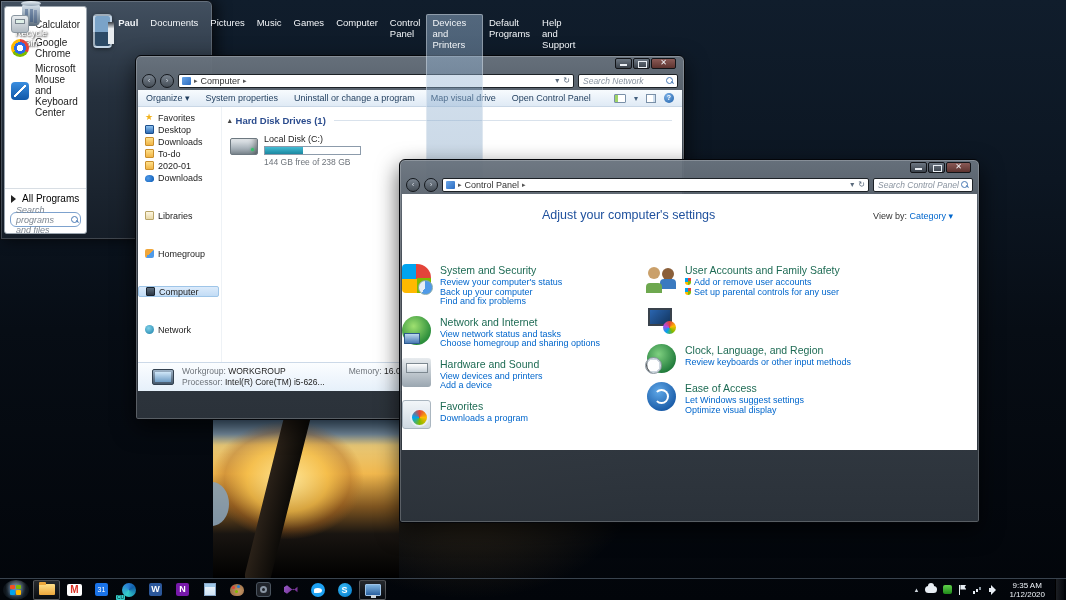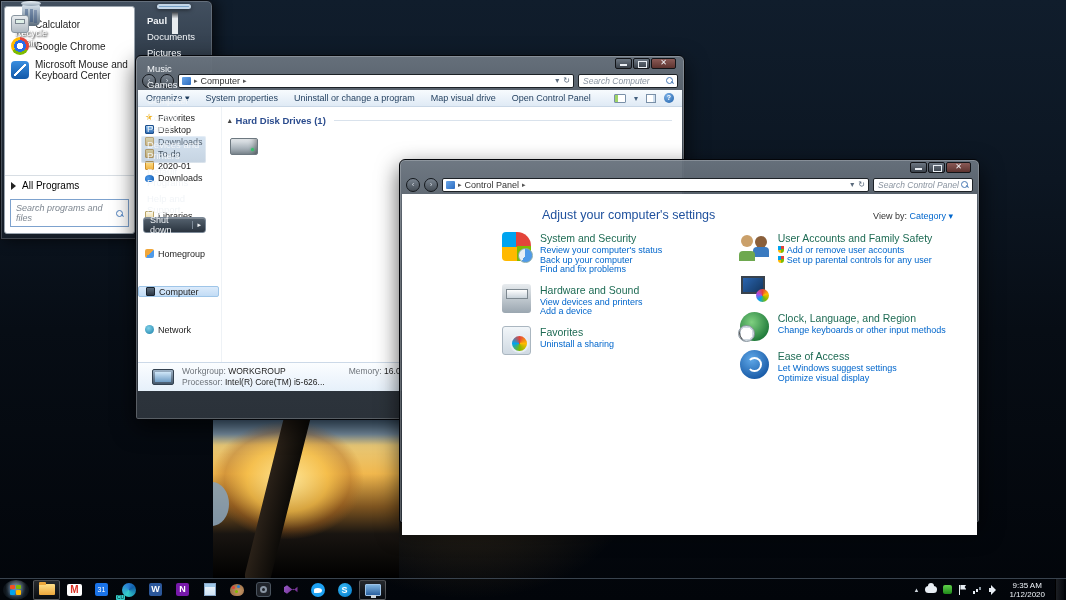--- a/index.html
+++ b/index.html
@@ -106,26 +106,26 @@
   .dp-icon { width:22px; height:16px; border-radius:2px; background:linear-gradient(180deg,#9fb4c8,#45586c);
     border:1px solid #33414f; position:relative; }
   .dp-icon:after { content:""; position:absolute; inset:2px; background:linear-gradient(180deg,#cfe6f8,#6f9cc4); }
   .dp-cols { display:flex; gap:24px; }
   .dp-line { line-height:11px; }
   .dp-label { color:#6d737a; }
   .dp-val { color:#1c1c1c; }
 
   
   #cpanel { left:399px; top:159px; width:581px; height:364px; }
-  #cpanel .client { margin:0 2px; height:341px; background:#fff; overflow:hidden; }
+  #cpanel .client { margin:0 2px; height:256px; background:#fff; overflow:hidden; }
   .cp-head { display:flex; align-items:baseline; padding:14px 24px 10px 140px; }
   .cp-title { font-size:12.5px; color:#1d4f9c; }
   .viewby { margin-left:auto; font-size:9px; color:#333; }
   .viewby a { color:#0066cc; text-decoration:none; }
-  .cp-grid { display:flex; padding-left:100px; gap:10px; }
+  .cp-grid { display:flex; gap:10px;margin-top:32px; }
   .cp-col { width:235px; display:flex; flex-direction:column; gap:9px; }
   .cp-col.right { width:245px; }
   .cat { display:flex; gap:9px; }
   .cat-icon { width:29px; height:29px; flex:0 0 29px; border-radius:3px; position:relative; }
   .cat-text { font-size:9px; }
   .cat-title { font-size:10.5px; color:#1e6b54; text-decoration:none; display:block; margin-bottom:2px; }
   .cat-link { display:block; color:#0066cc; text-decoration:none; line-height:9.5px; padding:0; }
   .cat-link.shield:before { content:""; display:inline-block; width:6px; height:7px; margin-right:3px;
     background:conic-gradient(#e3443a 0 25%, #7fba00 0 50%, #ffb900 0 75%, #00a4ef 0); border-radius:0 0 3px 3px; }
   .ci-syssec { background:conic-gradient(from 0deg,#e3443a 0 25%,#7fba00 0 50%,#ffb900 0 75%,#00a4ef 0); border-radius:4px 14px 4px 4px; }
@@ -172,23 +172,23 @@
     box-shadow:0 7px 0 -4px #6a7680, 0 10px 0 -4px #6a7680; }
   .pi-chrome { border-radius:50%;
     background:radial-gradient(circle at 50% 50%, #fff 0 3px, #2a6be8 3px 6px, transparent 6px),
       conic-gradient(#e3443a 0 33%, #7fba00 0 66%, #ffb900 0); }
   .pi-mouse { background:linear-gradient(180deg,#3a8ee0,#1158a8); border-radius:4px; }
   .pi-mouse:after { content:""; position:absolute; left:3px; top:3px; width:12px; height:12px;
     background:linear-gradient(135deg,transparent 42%,#fff 42% 58%,transparent 58%); }
   .pi-wau { background:conic-gradient(#e3443a 0 25%,#7fba00 0 50%,#ffb900 0 75%,#00a4ef 0); border-radius:3px; }
   .sm-allprog { display:flex; align-items:center; gap:6px; padding:4px 6px; border-top:1px solid #d8dee4; font-size:10px; }
   .ap-arrow { width:0; height:0; border-left:5px solid #222; border-top:4px solid transparent; border-bottom:4px solid transparent; }
-  .sm-search { margin:4px 5px 2px; height:28px; background:#fff; border:1px solid #7da2ce; border-radius:0;
+  .sm-search { margin:4px 5px 2px; height:15px; background:#fff; border:1px solid #7da2ce; border-radius:6px;
     display:flex; align-items:center; padding:0 5px; font-size:9px; font-style:italic; color:#7d8690; }
-  .sm-right { flex:1; padding:3px 6px 6px; display:flex; flex-direction:column; color:#f2f5f8; position:relative; }
+  .sm-right { flex:1; padding:13px 6px 6px; display:flex; flex-direction:row; color:#f2f5f8; position:relative; }
   .avatar { width:34px; height:34px; margin:0 auto 4px; border-radius:4px; border:2px solid rgba(255,255,255,.55);
     background:linear-gradient(180deg,#7aa3c8 55%,#2c4a66 55%); position:relative; box-shadow:0 1px 4px rgba(0,0,0,.5); }
   .avatar:after { content:""; position:absolute; left:13px; top:6px; width:6px; height:22px;
     background:linear-gradient(180deg,#3a3f46,#e8ecef 30%); }
   .sm-ritem { font-size:9.5px; padding:2.5px 6px; border-radius:2px; }
   .sm-ritem.bold { font-weight:bold; }
   .sm-ritem.hl { background:linear-gradient(180deg, rgba(165,195,225,.45), rgba(90,130,170,.35));
     box-shadow:0 0 0 1px rgba(255,255,255,.35) inset; }
   .sm-gap { height:5px; }
   .shutdown-row { margin-top:auto; display:flex; justify-content:flex-start; padding-left:2px; }
@@ -278,21 +278,21 @@
         <span class="addr-icon"></span>
         <span class="crumb-arrow">▸</span>
         <span>Computer</span>
         <span class="crumb-arrow">▸</span>
         <span class="addr-tools">
           <span>▾</span>
           <span>↻</span>
         </span>
       </div>
       <div class="searchbox">
-        <span>Search Computer</span>
+        <span>Search Network</span>
         <span class="mag"></span>
       </div>
     </div>
     <div class="client">
       <div class="cmdbar">
         <span><span>Organize</span> ▾</span>
         <span>System properties</span>
         <span>Uninstall or change a program</span>
         <span>Map visual drive</span>
         <span>Open Control Panel</span>
@@ -347,20 +347,27 @@
             </div>
         </div>
         <div class="exp-main">
           <div class="group-hdr">
             <span class="tri">▴</span>
             <span>Hard Disk Drives (1)</span>
             <span class="rule"></span>
           </div>
           <div class="drive-row">
             <div class="drive-ic"></div>
+            <div class="drive-info">
+              <div>Local Disk (C:)</div>
+              <div class="cap-bar">
+                <div class="cap-fill" style="width:40%"></div>
+              </div>
+              <div class="free-text">144 GB free of 238 GB</div>
+            </div>
           </div>
         </div>
       </div>
       <div class="details-pane">
         <div class="dp-icon"></div>
         <div class="dp-cols">
           <div>
             <div class="dp-line"><span class="dp-label">Workgroup:</span>
               <span class="dp-val">WORKGROUP</span></div>
             <div class="dp-line"><span class="dp-label">Processor:</span>
@@ -414,32 +421,40 @@
           <div class="cat">
             <div class="cat-icon ci-syssec"></div>
             <div class="cat-text">
               <a class="cat-title" href="#">System and Security</a>
               <a class="cat-link" href="#">Review your computer's status</a>
               <a class="cat-link" href="#">Back up your computer</a>
               <a class="cat-link" href="#">Find and fix problems</a>
             </div>
           </div>
           <div class="cat">
+            <div class="cat-icon ci-net"></div>
+            <div class="cat-text">
+              <a class="cat-title" href="#">Network and Internet</a>
+              <a class="cat-link" href="#">View network status and tasks</a>
+              <a class="cat-link" href="#">Choose homegroup and sharing options</a>
+            </div>
+          </div>
+          <div class="cat">
             <div class="cat-icon ci-hw"></div>
             <div class="cat-text">
               <a class="cat-title" href="#">Hardware and Sound</a>
               <a class="cat-link" href="#">View devices and printers</a>
               <a class="cat-link" href="#">Add a device</a>
             </div>
           </div>
           <div class="cat">
             <div class="cat-icon ci-prog"></div>
             <div class="cat-text">
               <a class="cat-title" href="#">Favorites</a>
-              <a class="cat-link" href="#">Uninstall a sharing</a>
+              <a class="cat-link" href="#">Downloads a program</a>
             </div>
           </div>
         </div>
         <div class="cp-col right">
           <div class="cat">
             <div class="cat-icon ci-users">
                 <span class="p2"></span>
               </div>
             <div class="cat-text">
               <a class="cat-title" href="#">User Accounts and Family Safety</a>
@@ -447,21 +462,21 @@
               <a class="cat-link shield" href="#">Set up parental controls for any user</a>
             </div>
           </div>
           <div class="cat">
             <div class="cat-icon ci-appear"></div>
           </div>
           <div class="cat">
             <div class="cat-icon ci-clock"></div>
             <div class="cat-text">
               <a class="cat-title" href="#">Clock, Language, and Region</a>
-              <a class="cat-link" href="#">Change keyboards or other input methods</a>
+              <a class="cat-link" href="#">Review keyboards or other input methods</a>
             </div>
           </div>
           <div class="cat">
             <div class="cat-icon ci-ease"></div>
             <div class="cat-text">
               <a class="cat-title" href="#">Ease of Access</a>
               <a class="cat-link" href="#">Let Windows suggest settings</a>
               <a class="cat-link" href="#">Optimize visual display</a>
             </div>
           </div>

